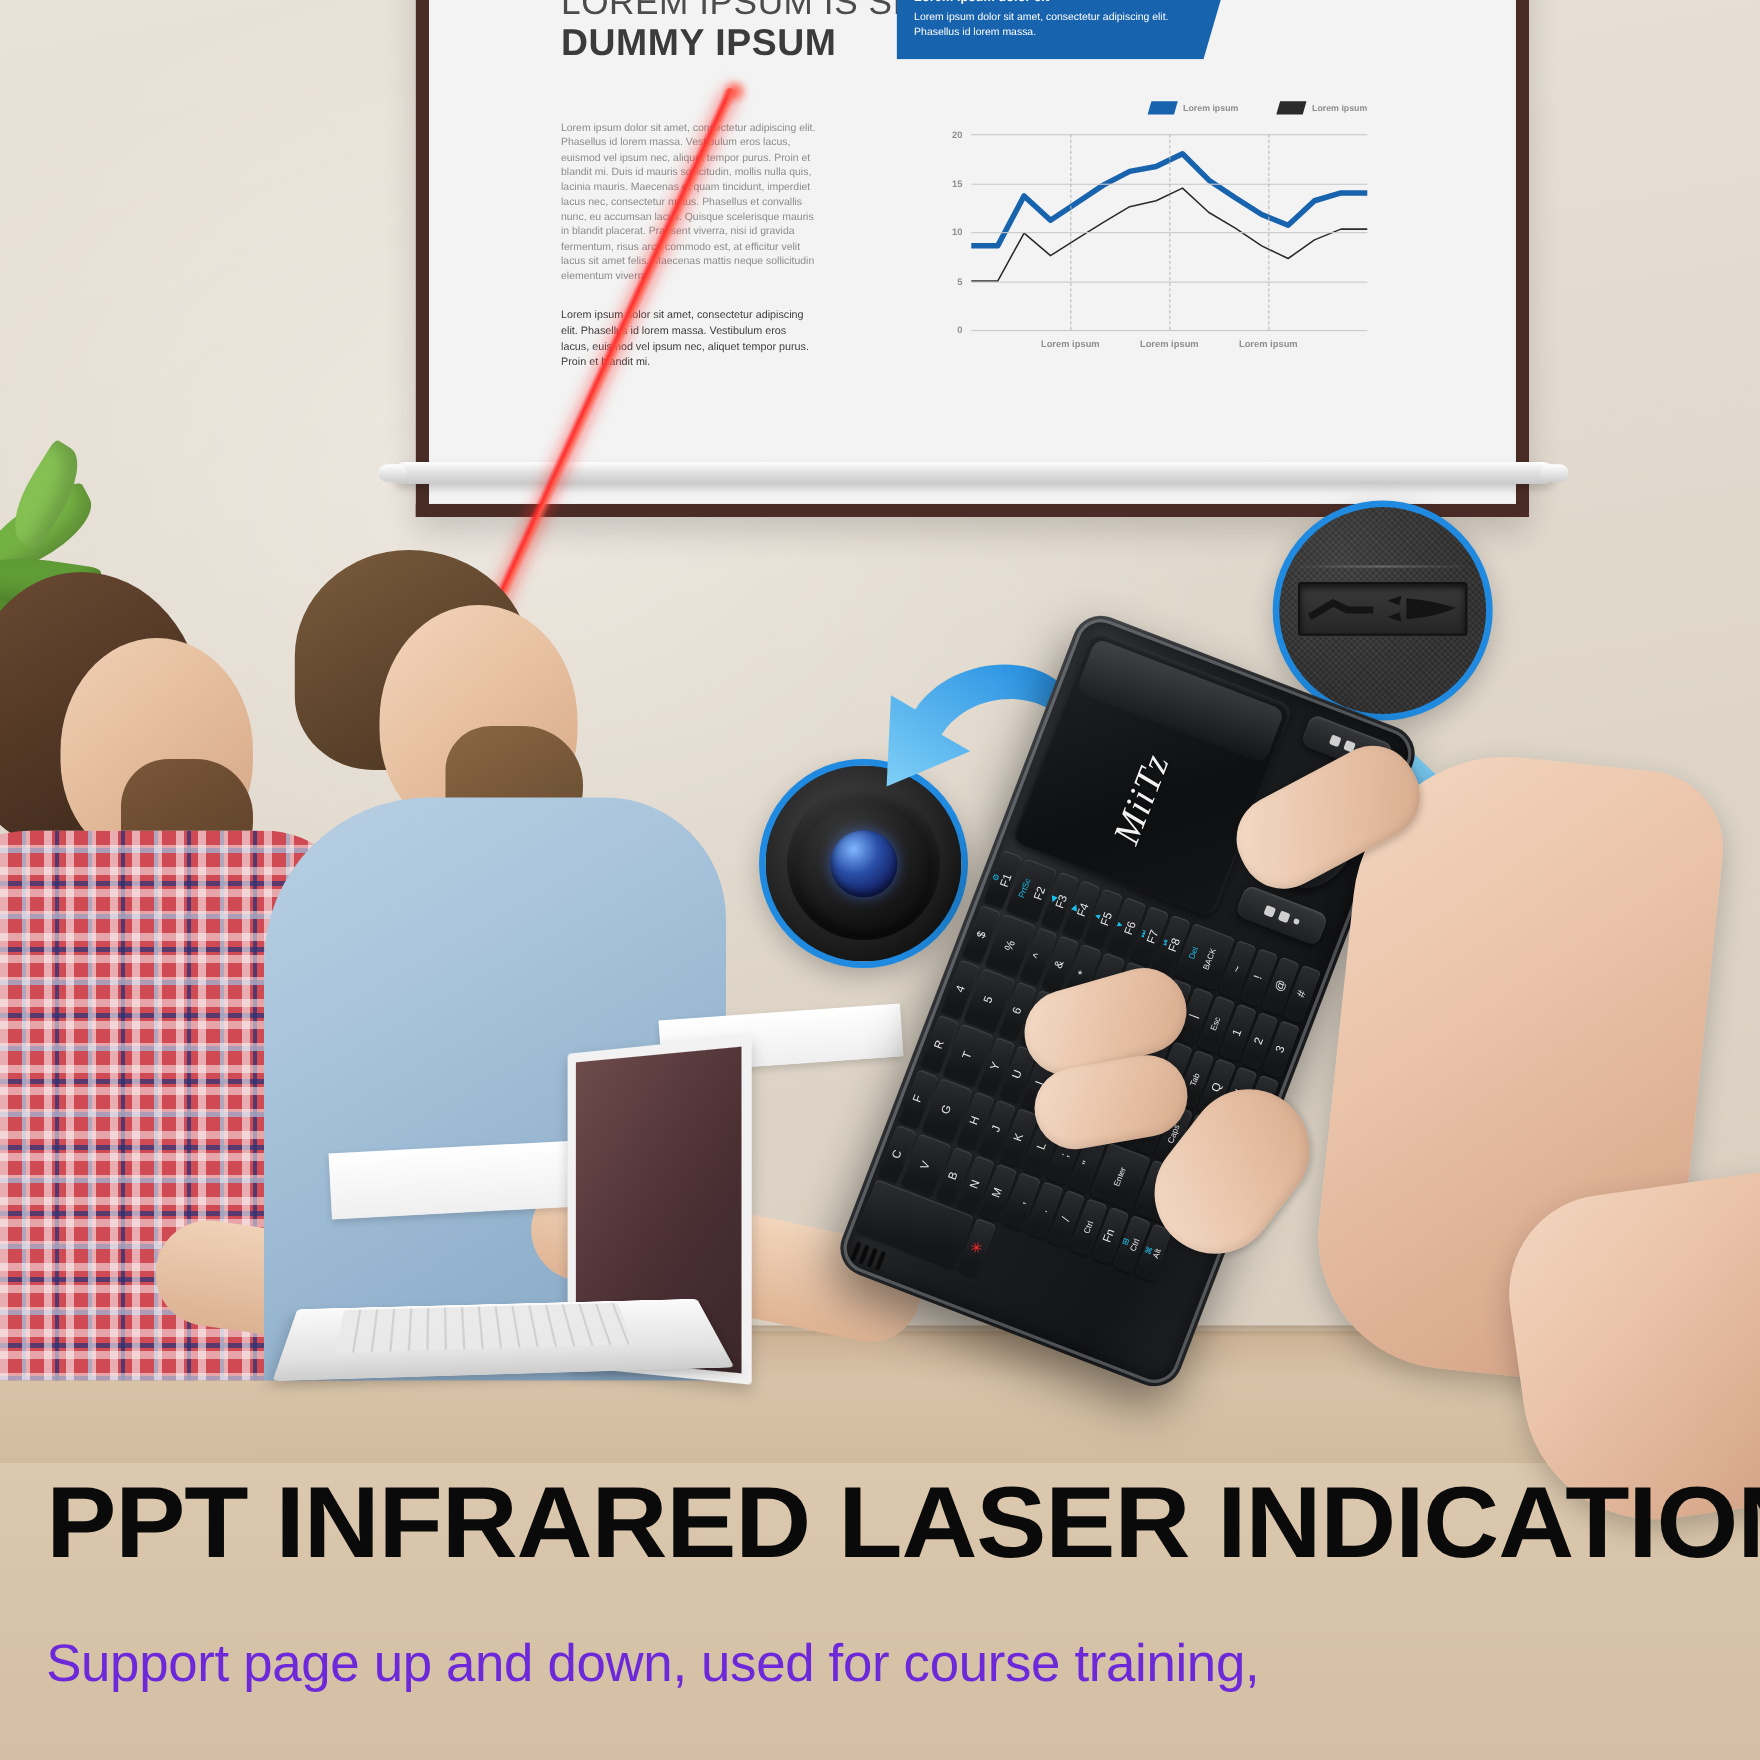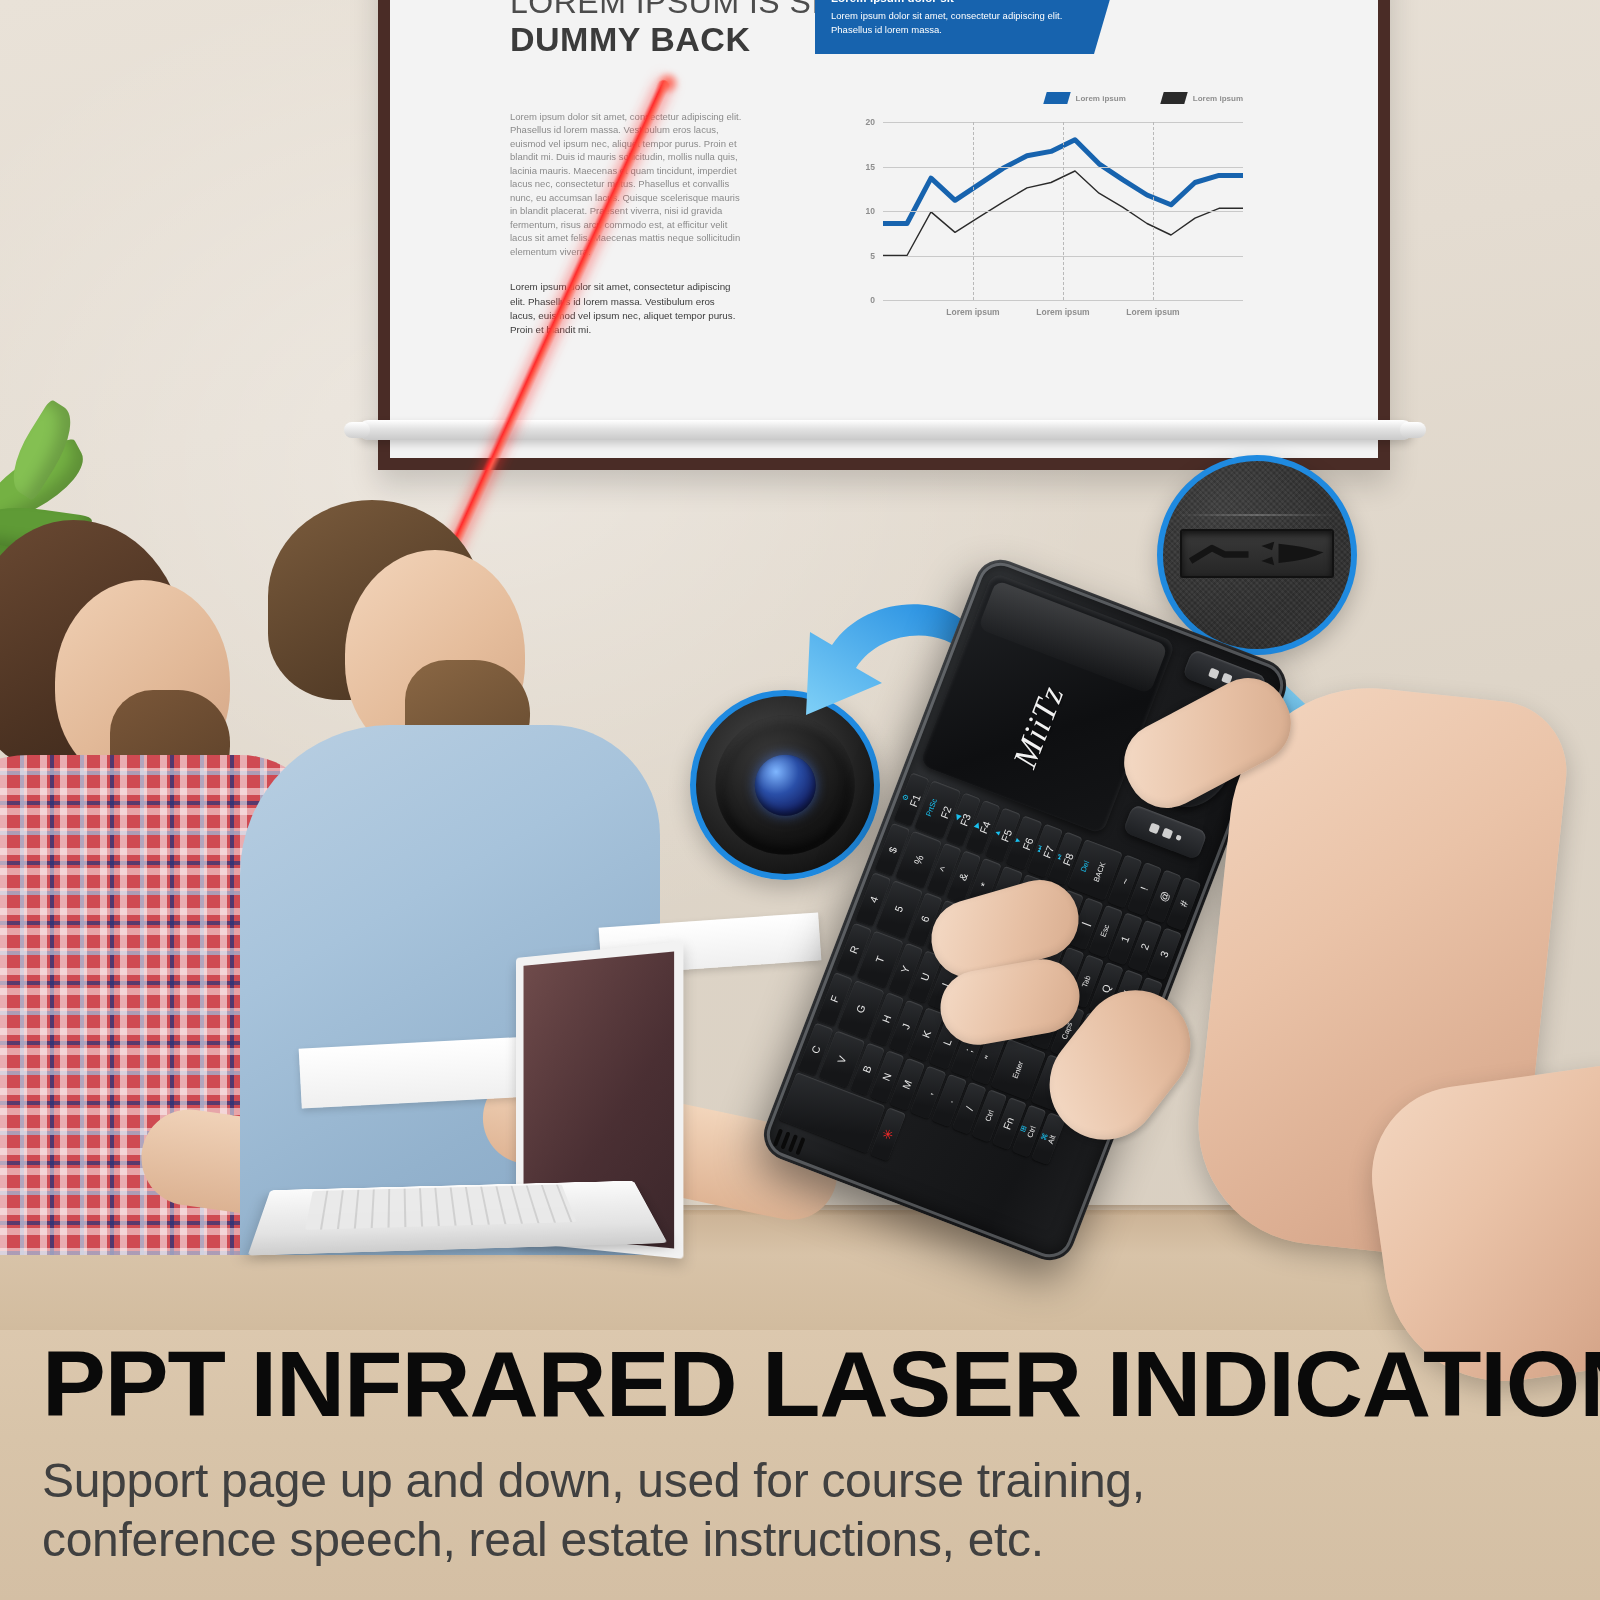--- a/index.html
+++ b/index.html
@@ -283,22 +283,22 @@
   }
 
   
   .headline {
     position:absolute; left:42px; top:1338px; width:1520px;
     font-size: 92px; font-weight:700; color:#0a0a0a;
     letter-spacing:-1px; line-height:1; transform: scaleX(1.04);
     transform-origin: left center; white-space:nowrap;
   }
   .subhead {
-    position:absolute; left:42px; top:1452px; width:1300px;
-    font-size: 48px; font-weight:400; color:#404040;
+    position:absolute; left:42px; top:1484px; width:1300px;
+    font-size: 48px; font-weight:400; color:#6d28d9;
     line-height:1.22; letter-spacing:-.3px;
   }
 </style>
 </head>
 <body>
 
 <div id="scene">
 
   <div class="wall"></div>
   <div class="wall-shade"></div>
@@ -313,21 +313,21 @@
     <div class="leaf" style="left:-6px;  top:120px; width:104px; height:40px; transform:rotate(26deg); background:#538a2e;"></div>
   </div>
 
   <div class="screen-wrap">
     <div class="screen-frame">
       <div class="screen-page">
 
         <div class="slide">
 
           <div class="slide-title-a">LOREM IPSUM IS SIMPLY</div>
-          <div class="slide-title-b">DUMMY BACK</div>
+          <div class="slide-title-b">DUMMY IPSUM</div>
 
           <div class="blue-box">
             <h4>Lorem ipsum dolor sit</h4>
             <p>Lorem ipsum dolor sit amet, consectetur adipiscing elit. Phasellus id lorem massa.</p>
           </div>
 
           <div class="col-text">
             <p class="a">Lorem ipsum dolor sit amet, consectetur adipiscing elit. Phasellus id lorem massa. Vestibulum eros lacus, euismod vel ipsum nec, aliquet tempor purus. Proin et blandit mi. Duis id mauris sollicitudin, mollis nulla quis, lacinia mauris. Maecenas et quam tincidunt, imperdiet lacus nec, consectetur metus. Phasellus et convallis nunc, eu accumsan lacus. Quisque scelerisque mauris in blandit placerat. Praesent viverra, nisi id gravida fermentum, risus arcu commodo est, at efficitur velit lacus sit amet felis. Maecenas mattis neque sollicitudin elementum viverra.</p>
             <p class="b">Lorem ipsum dolor sit amet, consectetur adipiscing elit. Phasellus id lorem massa. Vestibulum eros lacus, euismod vel ipsum nec, aliquet tempor purus. Proin et blandit mi.</p>
           </div>
@@ -730,16 +730,15 @@
   <div class="hand" style="left:1215px; top:690px; width:330px; height:560px; border-radius:140px 70px 90px 120px; transform:rotate(6deg);"></div>
   <div class="finger" style="left:1120px; top:700px; width:175px; height:86px; transform:rotate(-28deg);"></div>
   <div class="finger" style="left:1040px; top:1010px; width:160px; height:110px; transform:rotate(-52deg); border-radius:60px;"></div>
   <div class="finger" style="left:930px; top:890px; width:150px; height:78px; transform:rotate(-16deg);"></div>
   <div class="finger" style="left:940px; top:965px; width:140px; height:74px; transform:rotate(-10deg);"></div>
   <div class="hand" style="left:1380px; top:1080px; width:260px; height:300px; border-radius:90px 20px 20px 120px; transform:rotate(-8deg);"></div>
 
   <div class="headline">PPT INFRARED LASER INDICATION</div>
   <div class="subhead">
     <div>Support page up and down, used for course training,</div>
-    <div>conference speech, real estate instructions, etc.</div>
   </div>
 
 </div>
 
 </body></html>

